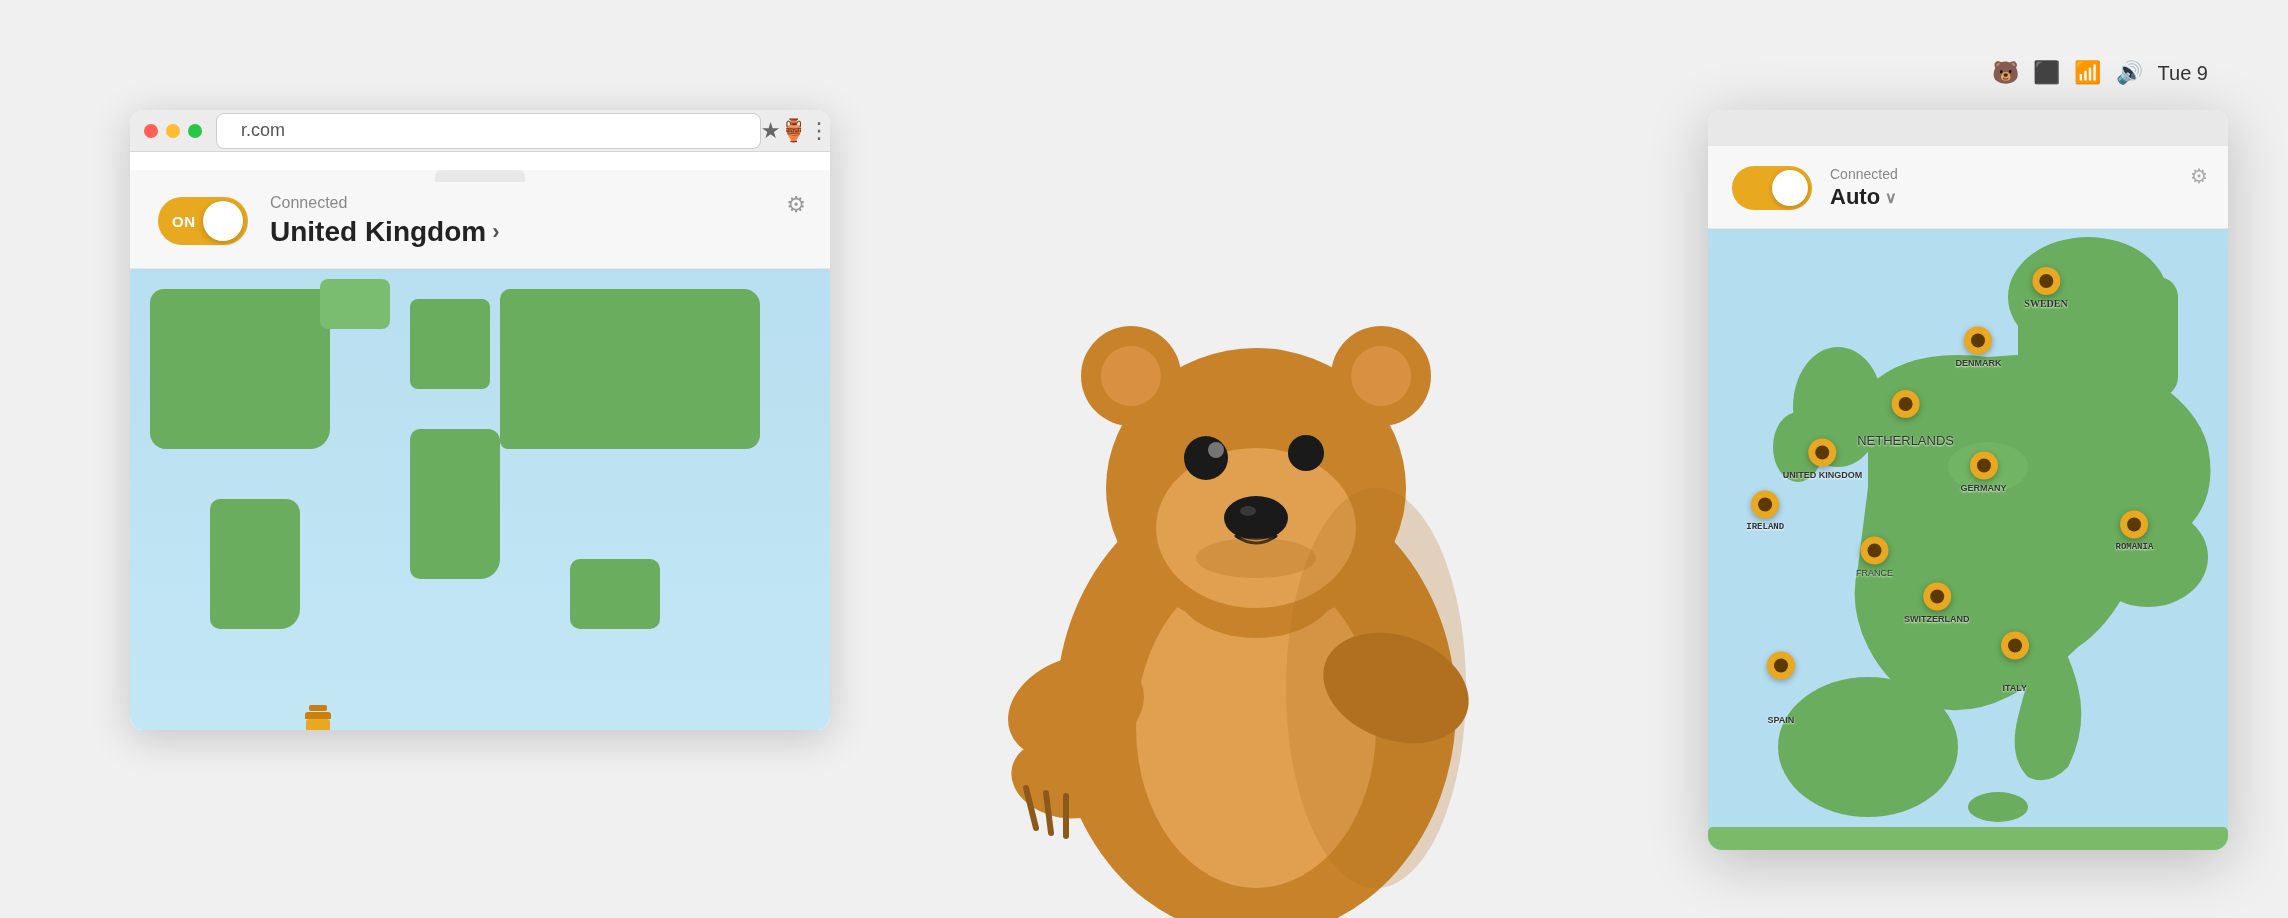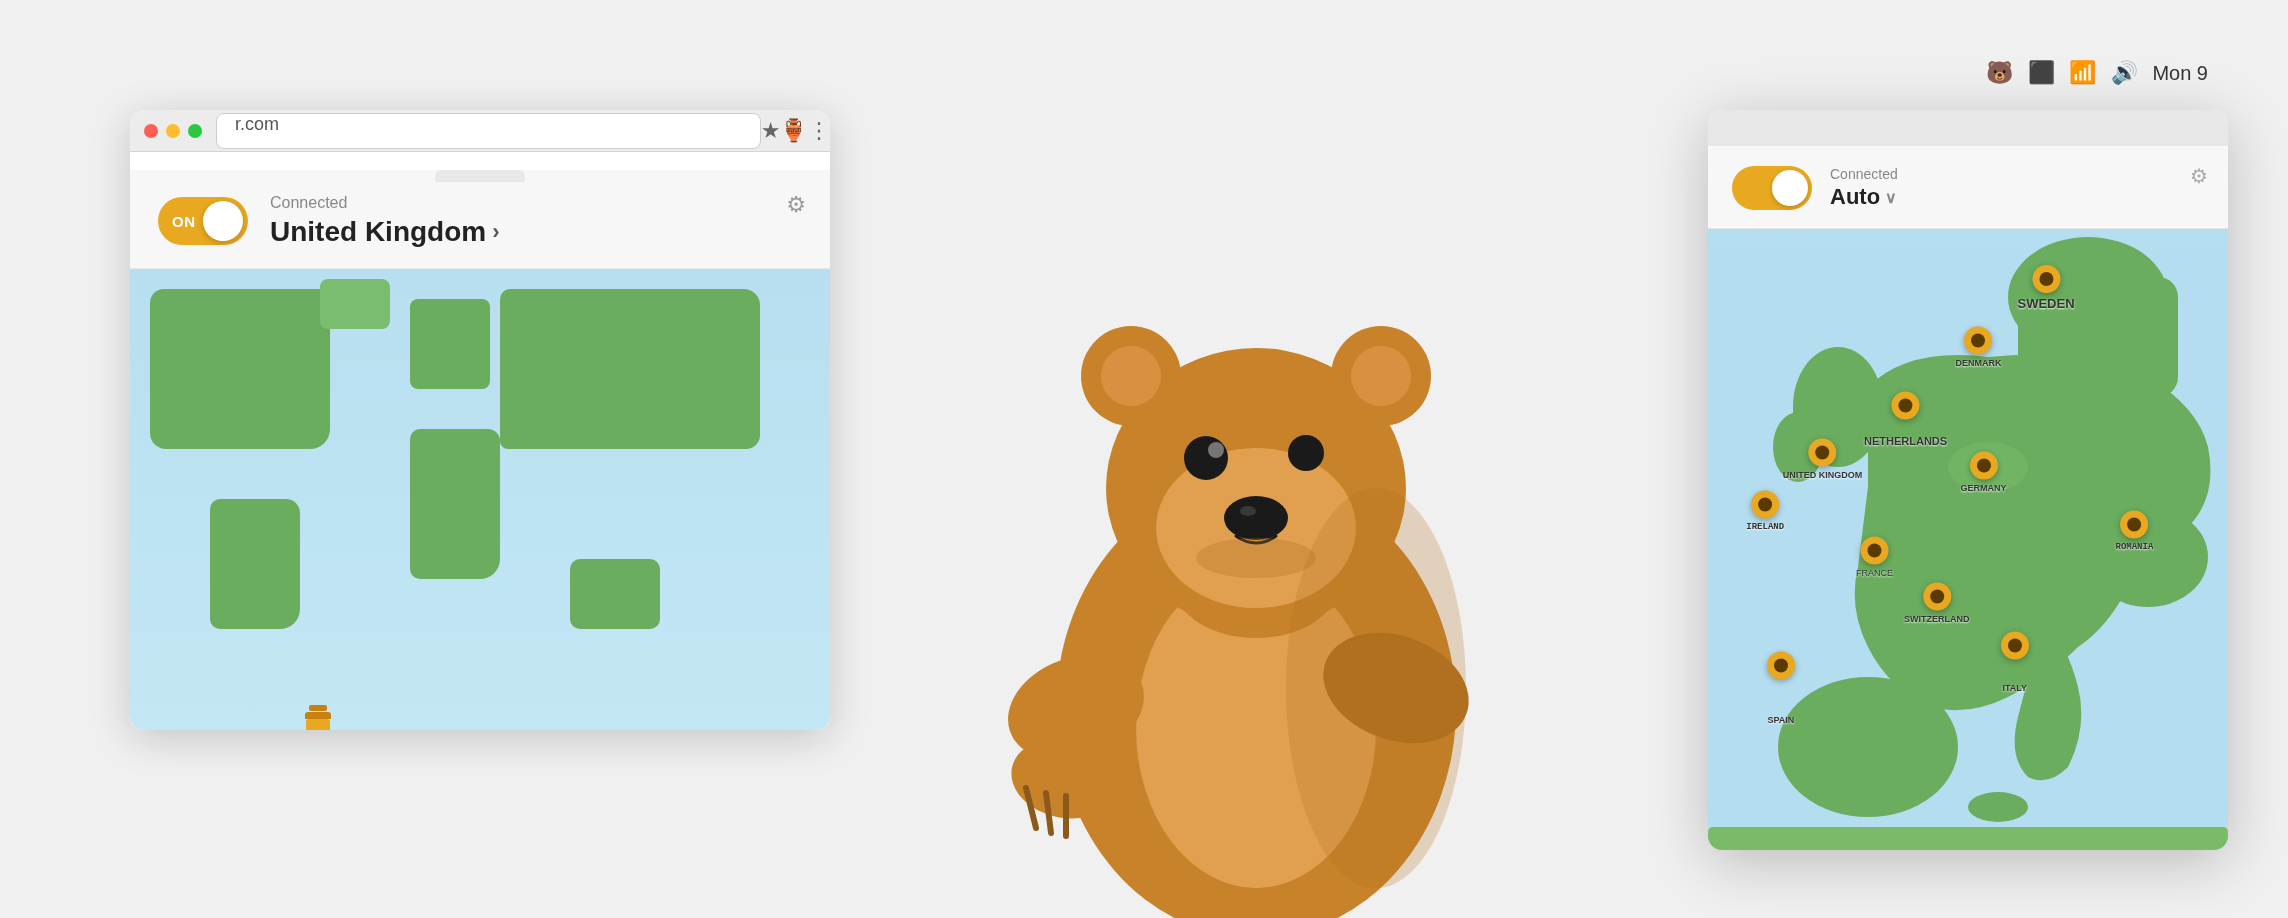--- a/index.html
+++ b/index.html
@@ -43,21 +43,22 @@
       box-shadow: 0 8px 40px rgba(0,0,0,0.18);
       overflow: hidden;
       z-index: 2;
     }
     .browser-address {
       flex: 1;
       background: #fff;
       border-radius: 8px;
       height: 36px;
       display: flex;
-      padding: 0 18px;
+      align-items: center;
+      padding: 0 24px;
       font-size: 18px;
       color: #555;
       border: 1px solid #ccc;
     }
     .browser-icon {
       font-size: 22px;
       color: #666;
       cursor: pointer;
     }
 
@@ -297,21 +298,21 @@
     }
   </style>
 </head>
 <body>
 
 <div class="system-bar">
   <span>🐻</span>
   <span>⬛</span>
   <span>📶</span>
   <span>🔊</span>
-  <span class="system-bar-text">Mon 9</span>
+  <span class="system-bar-text">Tue 9</span>
 </div>
 
 <div class="browser-window">
   <div class="window-chrome">
     <div class="traffic-lights">
       <div class="tl tl-red"></div>
       <div class="tl tl-yellow"></div>
       <div class="tl tl-green"></div>
     </div>
     <div class="browser-address">
@@ -425,35 +426,35 @@
       <div style="width:28px;height:28px;background:#e8a820;border-radius:50%;display:flex;align-items:center;justify-content:center;box-shadow:0 2px 6px rgba(0,0,0,0.3);">
         <div style="width:14px;height:14px;background:#5a3a00;border-radius:50%;"></div>
       </div>
       <span style="font-size:9px;font-weight:700;color:#333;text-transform:uppercase;white-space:nowrap;text-shadow:0 1px 2px rgba(255,255,255,0.9);">UNITED KINGDOM</span>
     </div>
 
     <div class="map-pin" style="left:38%; top:29%;">
       <div style="width:28px;height:28px;background:#e8a820;border-radius:50%;display:flex;align-items:center;justify-content:center;box-shadow:0 2px 6px rgba(0,0,0,0.3);">
         <div style="width:14px;height:14px;background:#5a3a00;border-radius:50%;"></div>
       </div>
-      <span style="font-size:11px;font-weight:700;color:#333;text-transform:uppercase;white-space:nowrap;text-shadow:0 1px 2px rgba(255,255,255,0.9);margin-top:12px;">NETHERLANDS</span>
+      <span style="font-size:13px;font-weight:400;color:#333;text-transform:uppercase;white-space:nowrap;text-shadow:0 1px 2px rgba(255,255,255,0.9);margin-top:12px;">NETHERLANDS</span>
     </div>
 
     <div class="map-pin" style="left:52%; top:18%;">
       <div style="width:28px;height:28px;background:#e8a820;border-radius:50%;display:flex;align-items:center;justify-content:center;box-shadow:0 2px 6px rgba(0,0,0,0.3);">
         <div style="width:14px;height:14px;background:#5a3a00;border-radius:50%;"></div>
       </div>
       <span style="font-size:9px;font-weight:700;color:#333;text-transform:uppercase;white-space:nowrap;text-shadow:0 1px 2px rgba(255,255,255,0.9);">DENMARK</span>
     </div>
 
     <div class="map-pin" style="left:65%; top:9%;">
       <div style="width:28px;height:28px;background:#e8a820;border-radius:50%;display:flex;align-items:center;justify-content:center;box-shadow:0 2px 6px rgba(0,0,0,0.3);">
         <div style="width:14px;height:14px;background:#5a3a00;border-radius:50%;"></div>
       </div>
-      <span style="font-size:13px;font-weight:700;color:#333;text-transform:uppercase;white-space:nowrap;text-shadow:0 1px 2px rgba(255,255,255,0.9);">SWEDEN</span>
+      <span style="font-size:10px;font-weight:700;color:#333;text-transform:uppercase;white-space:nowrap;text-shadow:0 1px 2px rgba(255,255,255,0.9);font-family:Liberation Serif, serif;">SWEDEN</span>
     </div>
 
     <div class="map-pin" style="left:53%; top:37%;">
       <div style="width:28px;height:28px;background:#e8a820;border-radius:50%;display:flex;align-items:center;justify-content:center;box-shadow:0 2px 6px rgba(0,0,0,0.3);">
         <div style="width:14px;height:14px;background:#5a3a00;border-radius:50%;"></div>
       </div>
       <span style="font-size:9px;font-weight:700;color:#333;text-transform:uppercase;white-space:nowrap;text-shadow:0 1px 2px rgba(255,255,255,0.9);">GERMANY</span>
     </div>
 
     <div class="map-pin" style="left:32%; top:50%;">

